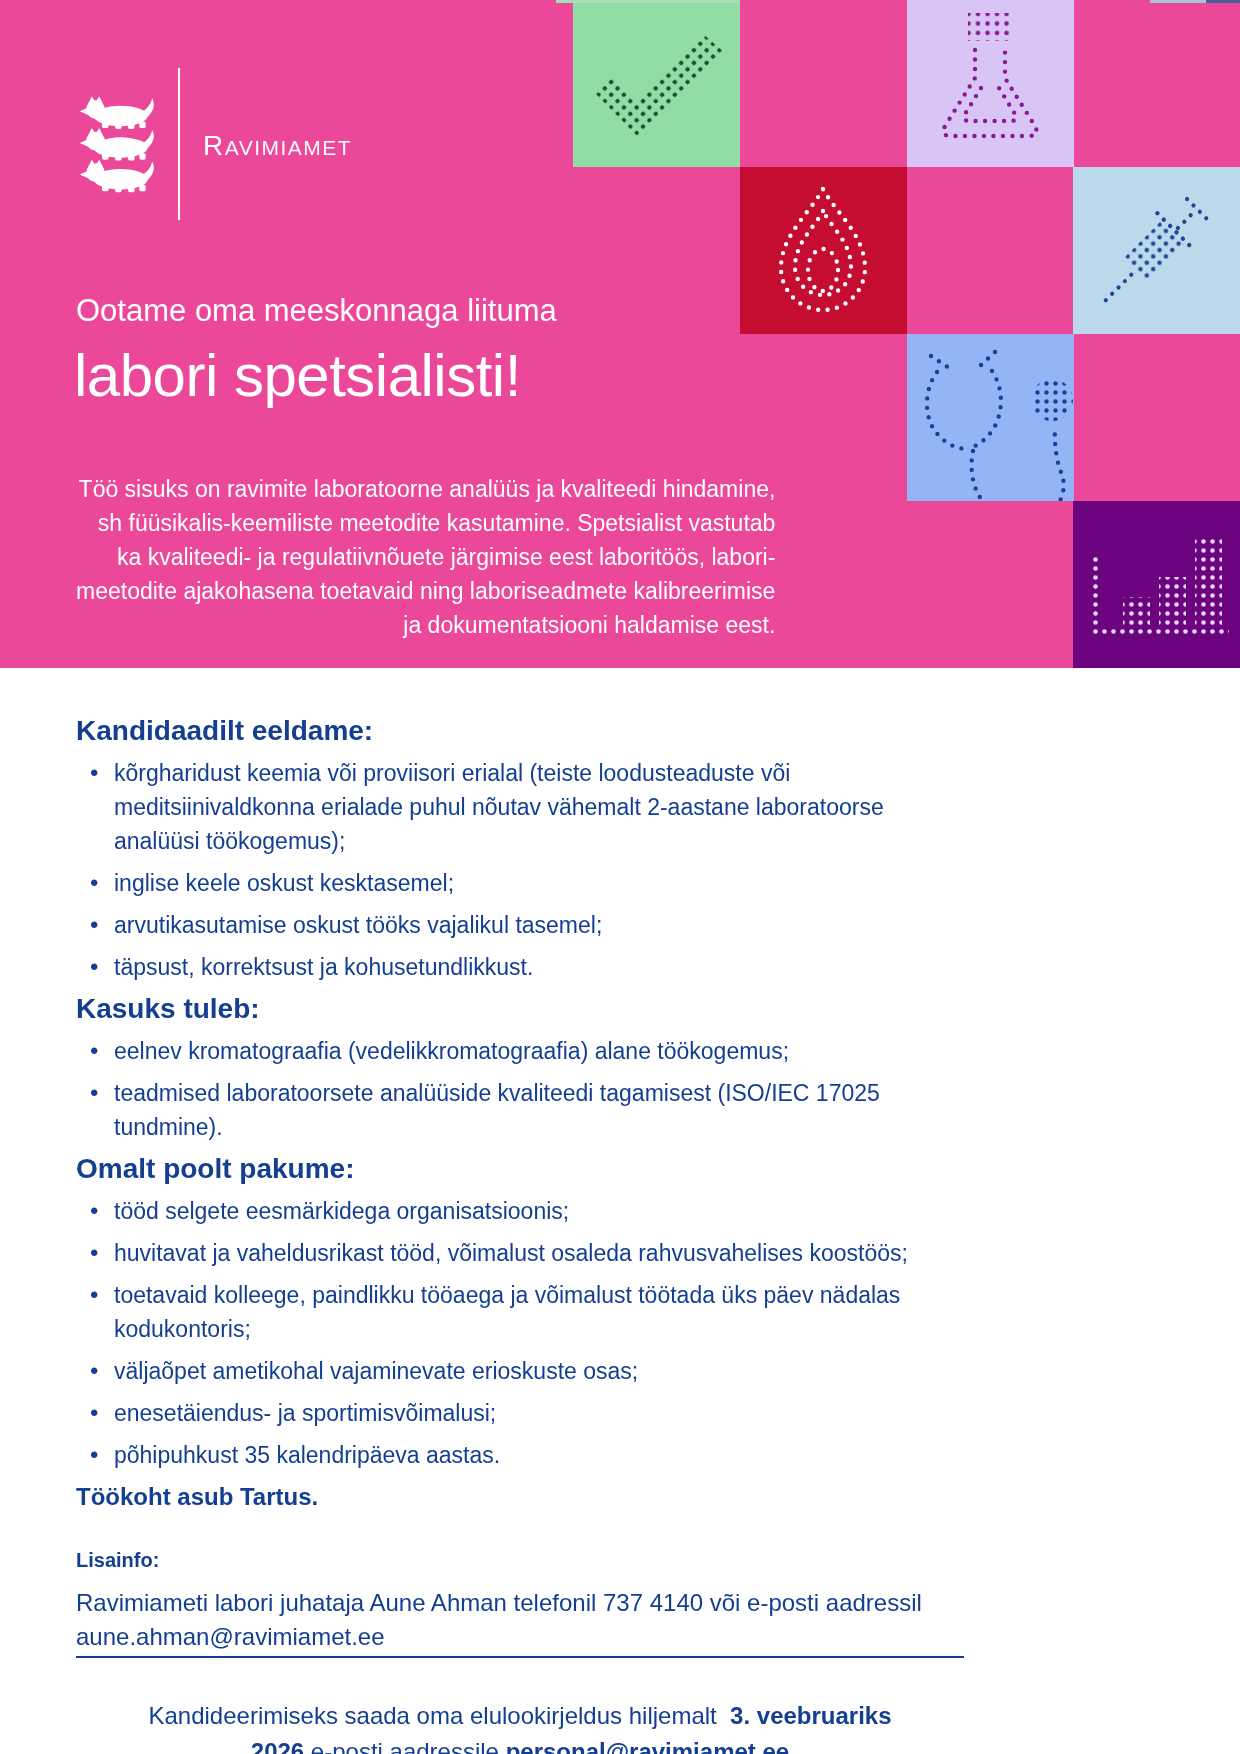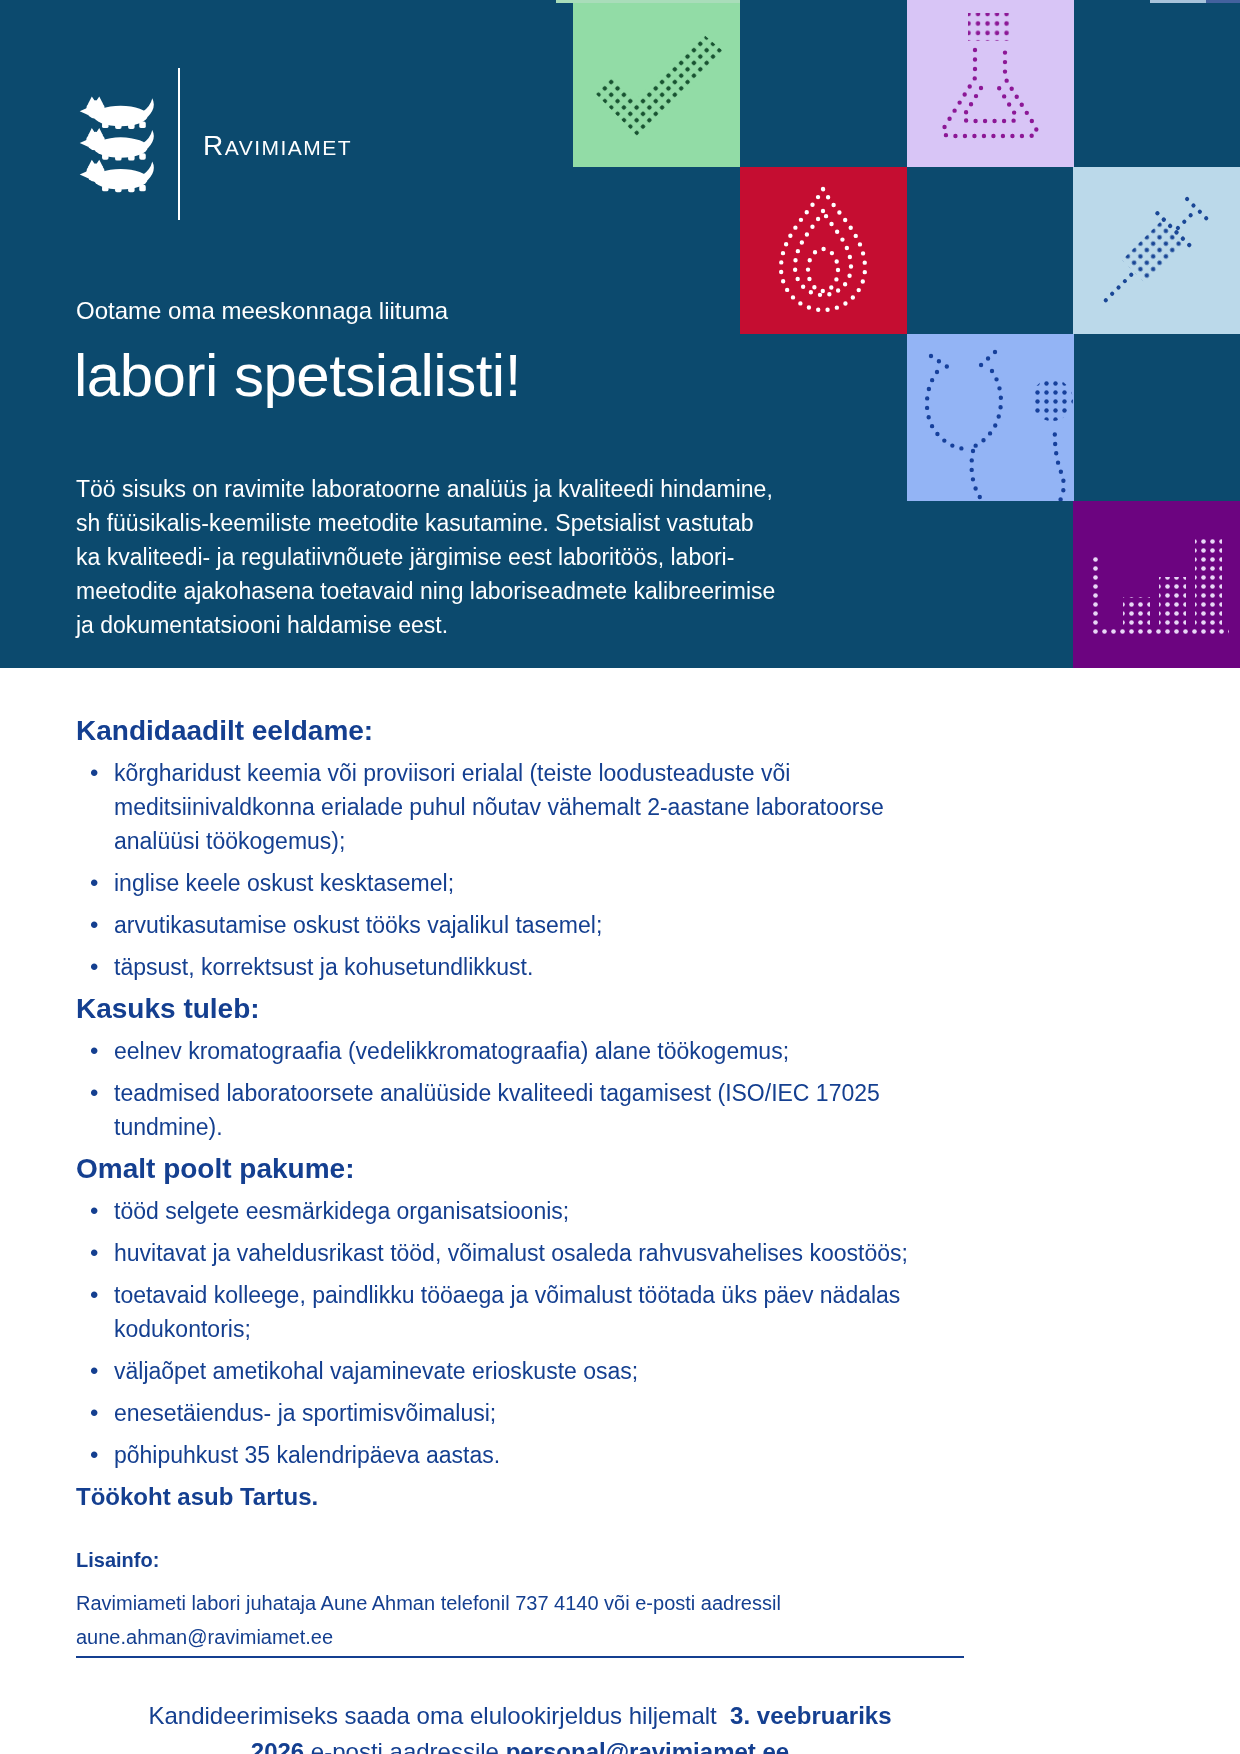--- a/index.html
+++ b/index.html
@@ -3,54 +3,54 @@
 <meta charset="utf-8">
 <style>
   html,body{margin:0;padding:0;background:#e8e8e8;}
   .poster{
     position:relative;width:1240px;height:1754px;margin:0 auto;
     background:#ffffff;overflow:hidden;
     font-family:"Liberation Sans","DejaVu Sans",sans-serif;
     color:#143F90;
   }
   
-  .hero{position:absolute;left:0;top:0;width:1240px;height:668px;background:#0c4a6e;}
+  .hero{position:absolute;left:0;top:0;width:1240px;height:668px;background:#ec4899;text-align:right;}
   .sq{position:absolute;width:167px;height:167px;}
   .sq svg{display:block;width:100%;height:100%;}
   .sq-check{left:573px;top:0;background:#92DCA6;}
   .sq-flask{left:907px;top:0;background:#D8C5F6;}
   .sq-droplet{left:740px;top:167px;background:#C50D31;}
   .sq-syringe{left:1073px;top:167px;background:#BBD9EA;}
   .sq-steth{left:907px;top:334px;background:#93B4F5;}
   .sq-chart{left:1073px;top:501px;background:#6C0480;}
   .strip{position:absolute;top:0;height:3px;}
   .strip-a{left:556px;width:184px;background:#A9DDBA;}
   .strip-b{left:1150px;width:56px;background:#A9C3DB;}
   .strip-c{left:1206px;width:34px;background:#44619E;}
   
   .logo{position:absolute;left:76px;top:90px;width:80px;height:104px;}
   .logo svg{display:block;width:100%;height:100%;}
   .logo-sep{position:absolute;left:178px;top:68px;width:2px;height:152px;background:#ffffff;}
   .wordmark{position:absolute;left:203px;top:130px;color:#ffffff;
     font-size:21px;letter-spacing:1.5px;white-space:nowrap;}
   .wordmark .cap{font-size:28px;}
   
-  .kicker{position:absolute;left:76px;top:294px;font-size:24px;line-height:34px;color:#ffffff;font-weight:400;}
+  .kicker{position:absolute;left:76px;top:294px;font-size:31px;line-height:34px;color:#ffffff;font-weight:400;}
   .hero-title{position:absolute;left:74px;top:340px;font-size:60px;line-height:72px;color:#ffffff;font-weight:400;letter-spacing:-0.5px;}
   .intro{position:absolute;left:76px;top:472px;font-size:23px;line-height:34px;color:#ffffff;}
   
   .main{position:absolute;left:0;top:668px;width:1028px;box-sizing:border-box;padding:0 64px 0 76px;}
   h2.sec{font-size:28px;line-height:34px;font-weight:700;margin:0 0 8px 0;color:#143F90;}
   h2.sec.first{margin-top:46px;}
   ul.blist{list-style:none;margin:0;padding:0;}
   ul.blist li{position:relative;padding-left:38px;font-size:23px;line-height:34px;margin:4px 0 8px 0;}
   ul.blist li::before{content:"•";position:absolute;left:14px;top:0;font-size:24px;line-height:34px;color:#143F90;}
   .loc-note{font-size:24px;line-height:34px;font-weight:700;margin-top:0;}
   h2.lisainfo{font-size:20px;line-height:36px;font-weight:700;margin:28px 0 0 0;}
-  .contact{margin-top:8px;font-size:20px;line-height:34px;}
+  .contact{margin-top:8px;font-size:24px;line-height:34px;}
   .rule{border:none;border-top:2px solid #143F90;margin:2px 0 0 0;}
   .footer{margin-top:40px;text-align:center;font-size:24px;line-height:36px;}
   .footer .b{font-weight:700;}
 </style>
 </head>
 <body>
 
 <div class="poster">
 
   <div class="hero">

